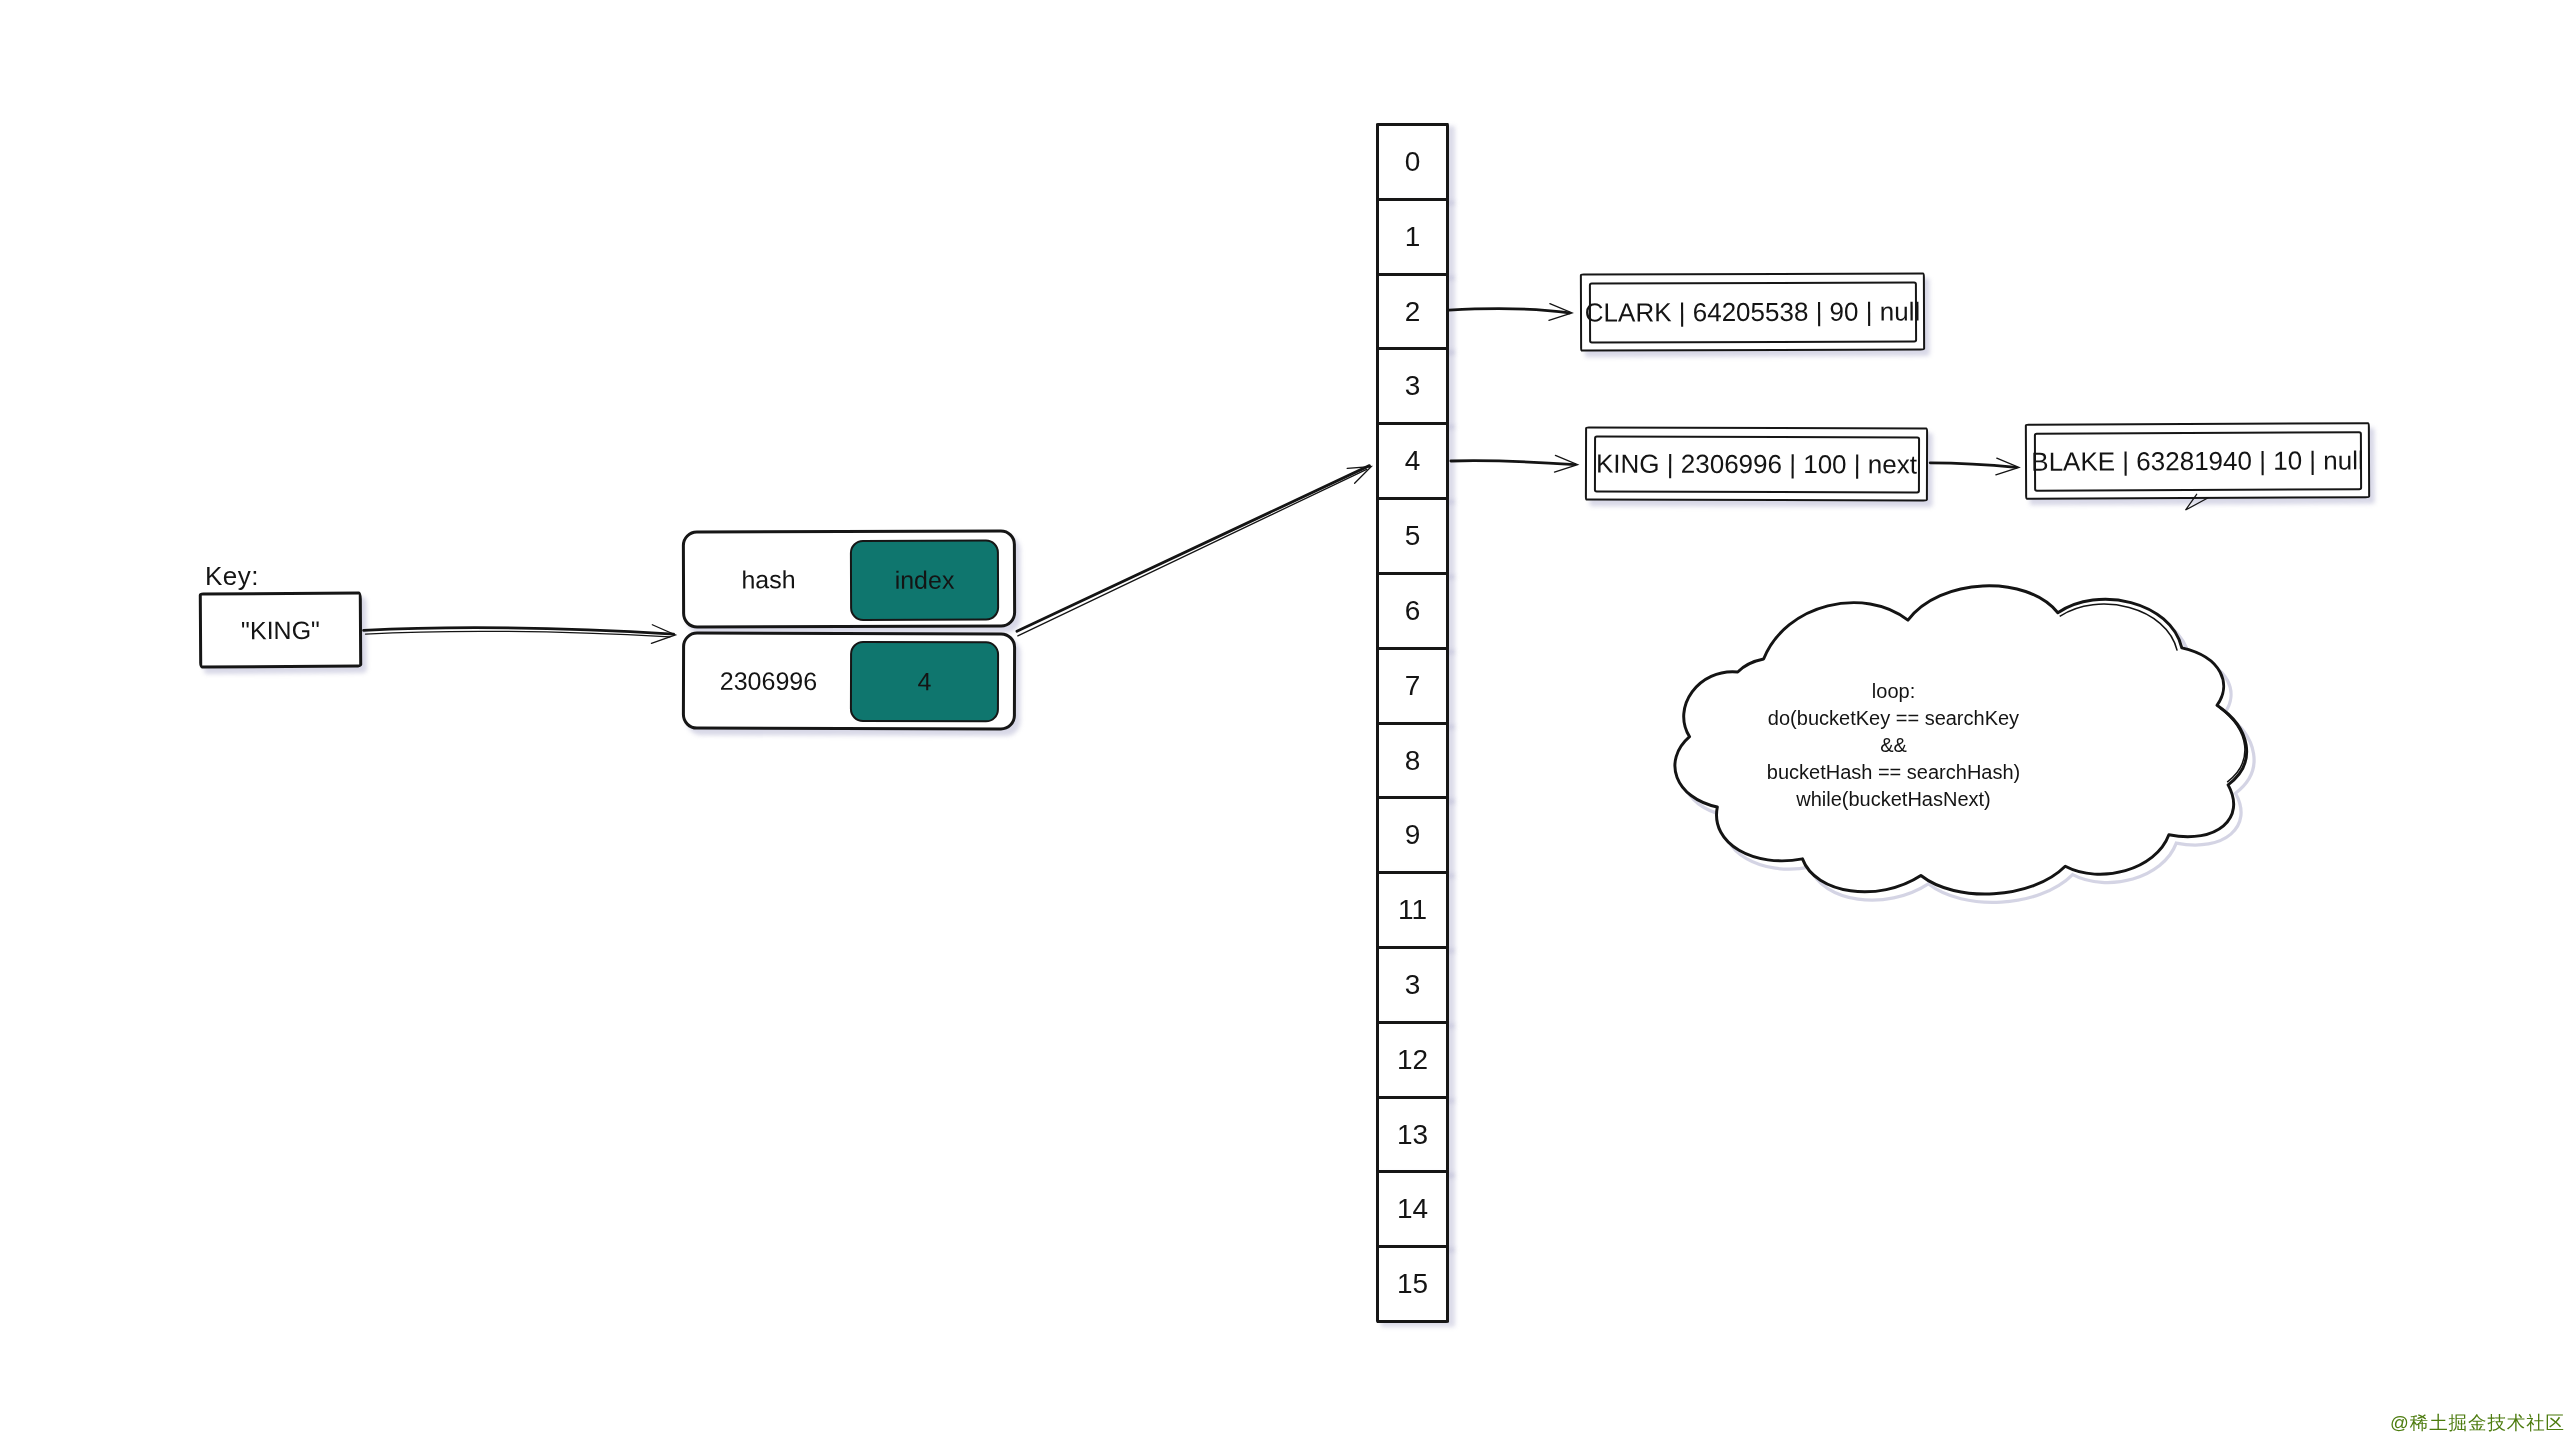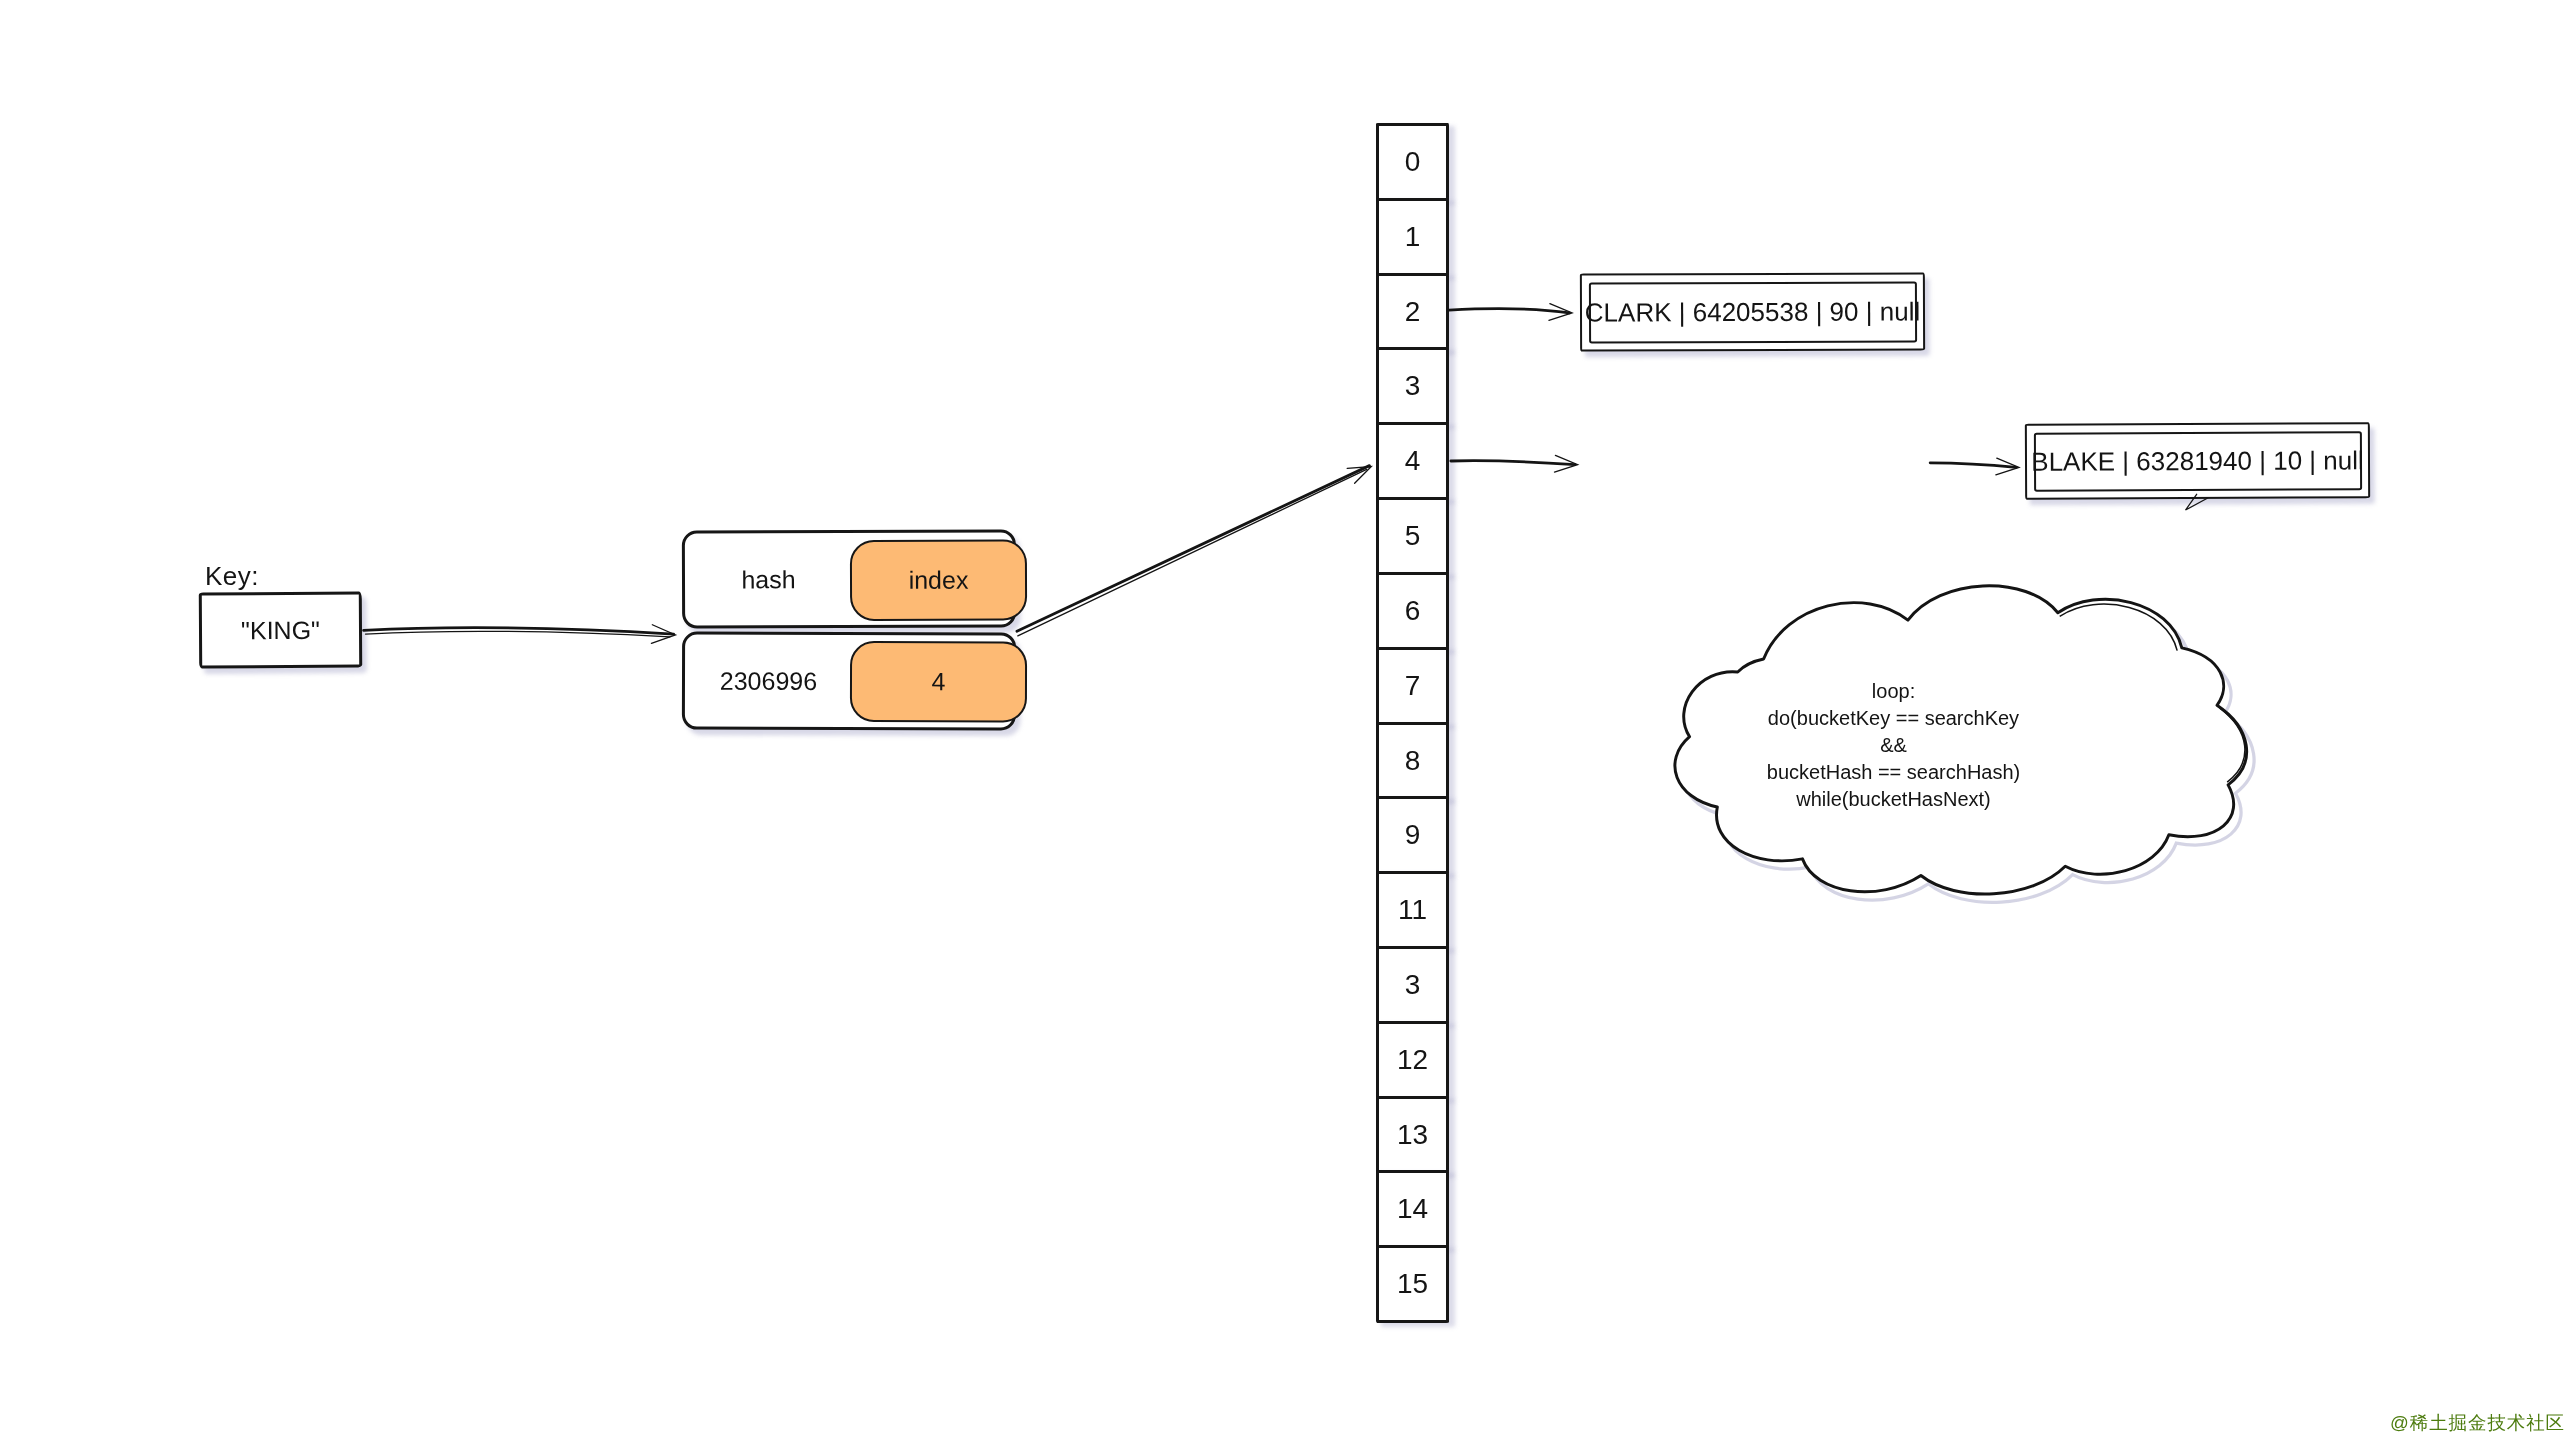--- a/index.html
+++ b/index.html
@@ -42,22 +42,22 @@
     border-width: 3.2px;
   }
   .hi-row.top { top: 530px; transform: rotate(-0.2deg); }
   .hi-row.bottom { top: 632px; height: 98px; transform: rotate(0.15deg); }
   .hi-left {
     position: absolute; left: 0; top: 0; width: 167px; height: 100%;
     display: flex; align-items: center; justify-content: center;
     font-size: 25px;
   }
   .hi-inner {
-    position: absolute; left: 165px; top: 6.5px; width: 177px; height: 81px;
-    border: 2.8px solid #161616; border-radius: 24px; background: #fdba74;
+    position: absolute; left: 165px; top: 6.5px; width: 149px; height: 81px;
+    border: 2.8px solid #161616; border-radius: 13px; background: #0f766e;
     display: flex; align-items: center; justify-content: center;
     font-size: 25px;
   }
   .hi-row.bottom .hi-inner { top: 5.6px; }
 
   
   .bucket-array {
     position: absolute; left: 1376px; top: 123px;
     display: flex; flex-direction: column; z-index: 2;
   }
@@ -224,20 +224,23 @@
     <div class="cell">
         <span>14</span>
       </div>
     <div class="cell">
         <span>15</span>
       </div>
   </div>
 
   <div class="sketch entry clark">
     <div class="entry-inner">CLARK | 64205538 | 90 | null</div>
+  </div>
+  <div class="sketch entry king">
+    <div class="entry-inner">KING | 2306996 | 100 | next</div>
   </div>
   <div class="sketch entry blake">
     <div class="entry-inner">BLAKE | 63281940 | 10 | null</div>
   </div>
 
   <div class="cloud-text">
     <div>loop:</div>
     <div>do(bucketKey == searchKey</div>
     <div>&amp;&amp;</div>
     <div>bucketHash == searchHash)</div>

